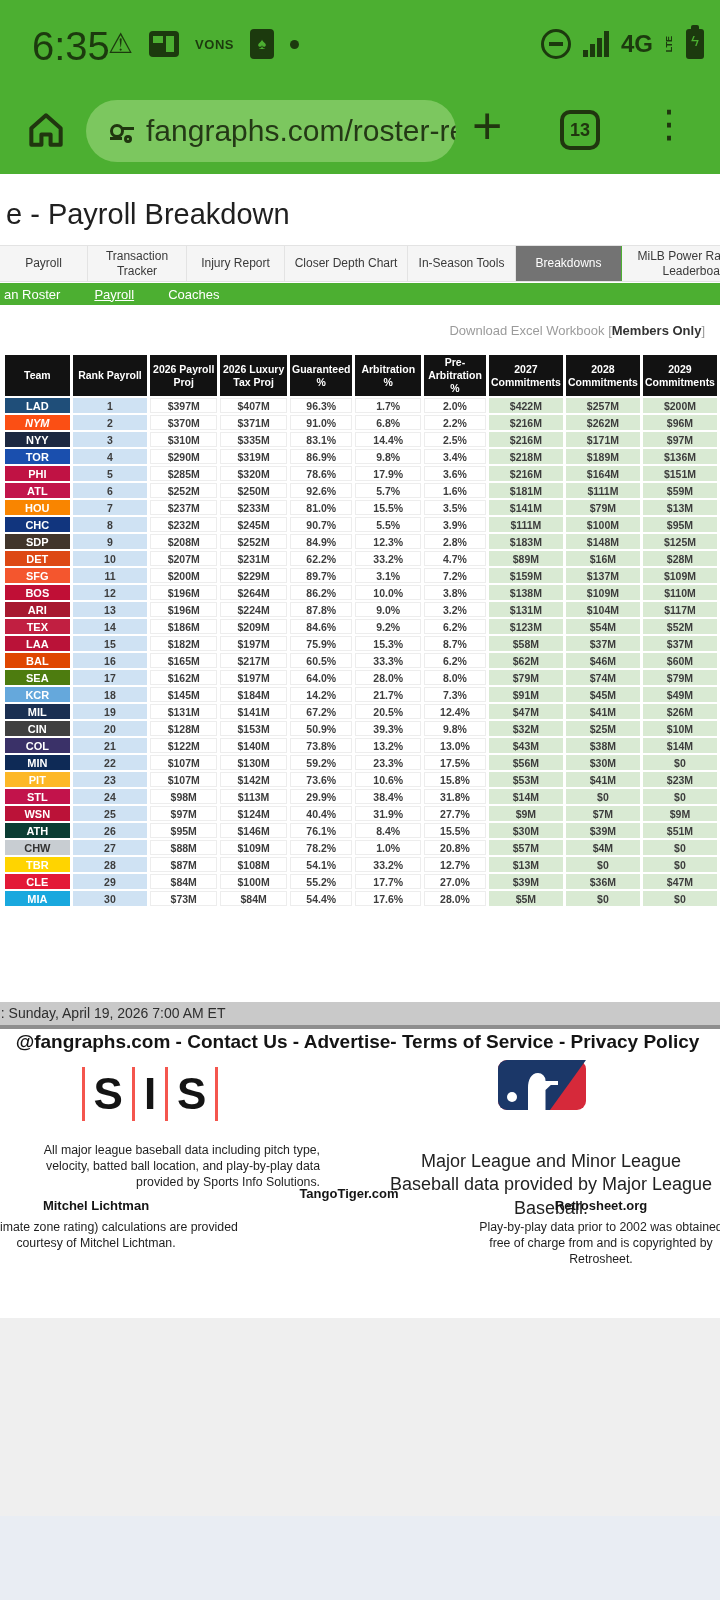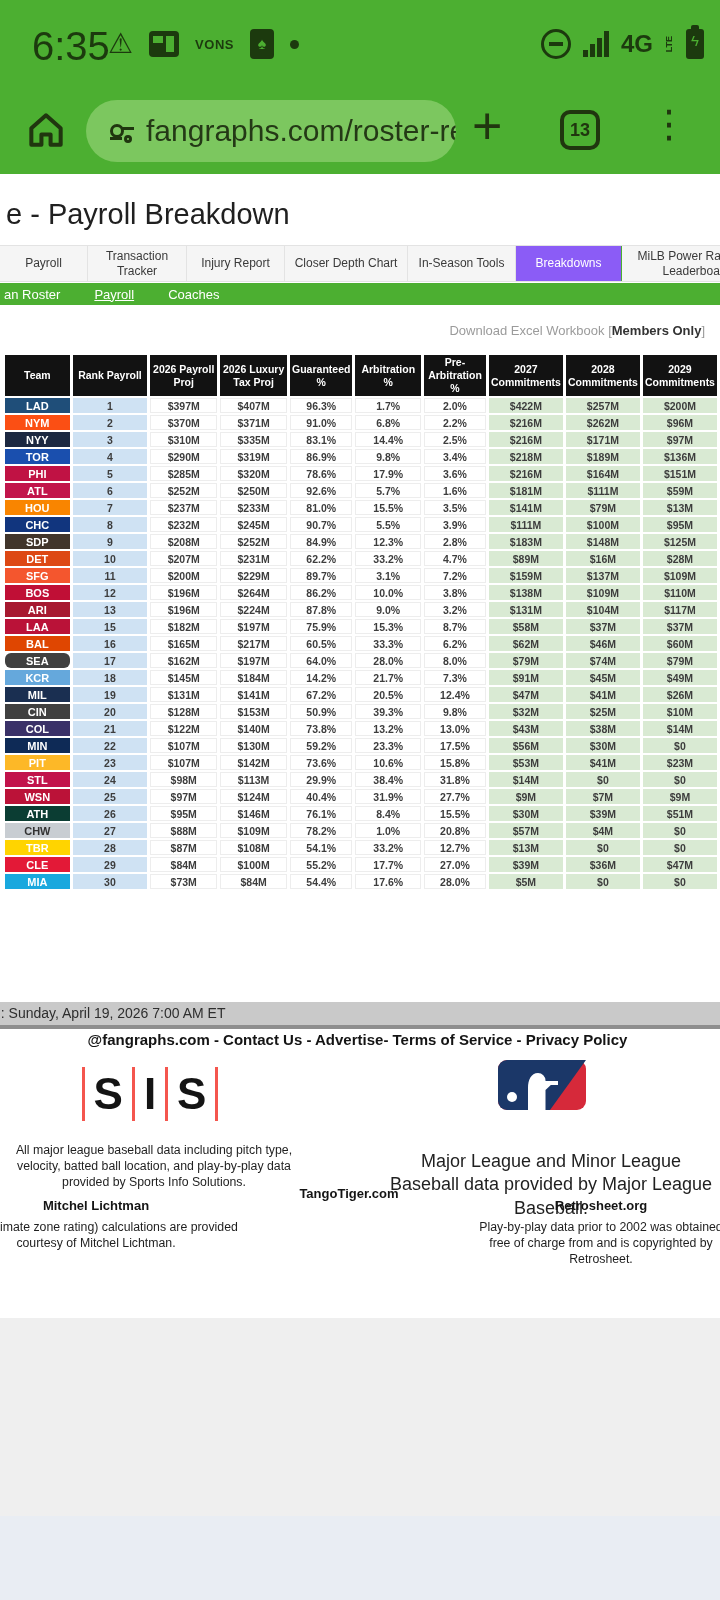--- a/index.html
+++ b/index.html
@@ -39,42 +39,42 @@
   .tune-ic i { position:absolute; bottom:0; left:0; width:12px; height:3px; background:#20360F; }
   .tune-ic em { position:absolute; bottom:-3px; right:2px; width:8px; height:8px; border:3px solid #20360F; border-radius:50%; }
   .url-text { margin-left:12px; font-size:30px; color:#243916; white-space:nowrap; }
   .plus-ic { position:absolute; left:472px; top:8px; font-size:52px; font-weight:300; color:#20360F; }
   .tabcount { position:absolute; left:560px; top:22px; width:40px; height:40px; border:4px solid #20360F; border-radius:10px; text-align:center; line-height:33px; font-size:18px; font-weight:bold; color:#20360F; }
   .kebab-ic { position:absolute; left:650px; top:14px; font-size:38px; color:#20360F; letter-spacing:0; }
   
   .page-title { position:absolute; left:6px; top:198px; font-size:29px; color:#202020; }
   .tab-bar { position:absolute; left:0; top:245px; width:720px; height:37px; display:flex; background:#F5F5F5; border-top:1px solid #E3E3E3; border-bottom:1px solid #E3E3E3; }
   .tab { flex:none; display:flex; align-items:center; justify-content:center; text-align:center; border-right:1px solid #E3E3E3; font-size:12px; color:#3A3A3A; line-height:1.2; padding:0 4px; }
-  .tab.active { background:#8b5cf6; color:#fff; border-right-color:#4CAF31; }
+  .tab.active { background:#737373; color:#fff; border-right-color:#4CAF31; }
   .subnav { position:absolute; left:0; top:283px; width:720px; height:22px; background:#4CAF31; display:flex; align-items:center; gap:34px; padding-left:4px; }
   .subnav-item { color:#fff; font-size:13px; }
   .subnav-item.active { text-decoration:underline; }
   .download-line { position:absolute; top:323px; right:15px; font-size:13px; color:#9B9B9B; }
   .download-line b { color:#333; }
   
   .payroll-table { position:absolute; left:2px; top:353px; border-collapse:separate; border-spacing:3px 2px; }
   .payroll-table th { background:#121212; color:#fff; font-size:10.5px; font-weight:bold; line-height:1.25; height:34px; padding:1px 2px; text-align:center; vertical-align:middle; }
   .payroll-table td { height:15px; font-size:10.5px; font-weight:bold; color:#3D3D3D; text-align:center; vertical-align:middle; padding:0 1px; }
   td.c-team { color:#fff; font-size:11px; }
   td.c-rank { background:#CFE2F3; }
   td.c-white { background:#fff; border:1px solid #EDEDED; }
   td.c-commit { background:#D9EAD3; }
   
   .update-bar { position:absolute; left:0; top:1002px; width:720px; height:27px; background:#C9C9C9; border-bottom:4px solid #8E8E8E; font-size:14px; color:#2E2E2E; line-height:23px; overflow:hidden; }
   .update-bar span { display:inline-block; margin-left:-7px; white-space:nowrap; }
-  .footer-links { position:absolute; left:0; top:1031px; width:704px; text-align:center; font-size:15px; font-weight:bold; color:#141414;padding-left:11px; }
+  .footer-links { position:absolute; left:0; top:1031px; width:704px; text-align:center; font-size:19px; font-weight:bold; color:#141414;padding-left:11px; }
   .sis-logo { position:absolute; left:40px; top:1062px; width:220px; height:64px; display:flex; align-items:center; justify-content:center; gap:9px; }
   .sis-bar { width:3px; height:54px; background:#F4564E; }
   .sis-letter { font-size:44px; font-weight:bold; color:#141414; line-height:1; }
-  .sis-caption { position:absolute; left:0; top:1143px; width:308px; text-align:center; font-size:12.3px; color:#1F1F1F; line-height:1.3; }
+  .sis-caption { position:absolute; left:12px; top:1143px; width:308px; text-align:right; font-size:12.3px; color:#1F1F1F; line-height:1.3; }
   .mlb-logo { position:absolute; left:498px; top:1060px; }
   .mlb-caption { position:absolute; left:386px; top:1150px; width:330px; text-align:center; font-size:18px; color:#1F1F1F; line-height:1.3; }
   .credit { position:absolute; text-align:center; }
   .credit h4 { font-size:13px; font-weight:bold; color:#141414; margin-bottom:7px; }
   .credit p { font-size:12.3px; color:#1F1F1F; line-height:1.3; }
   .credit-1 { top:1198px; left:-48px; width:288px; }
   .credit-2 { top:1186px; left:238px; width:222px; }
   .credit-3 { top:1198px; left:468px; width:266px; }
   
   .gray-area { position:absolute; left:0; top:1318px; width:720px; height:198px; background:#EFEFEF; }
@@ -184,21 +184,21 @@
       <td class="c-white">$397M</td>
       <td class="c-white">$407M</td>
       <td class="c-white">96.3%</td>
       <td class="c-white">1.7%</td>
       <td class="c-white">2.0%</td>
       <td class="c-commit">$422M</td>
       <td class="c-commit">$257M</td>
       <td class="c-commit">$200M</td>
     </tr>
         <tr>
-      <td class="c-team" style="background: rgb(251, 79, 20); color: rgb(255, 255, 255);">NYM</td>
+      <td class="c-team" style="background: rgb(251, 79, 20); color: rgb(255, 255, 255); font-style: italic;">NYM</td>
       <td class="c-rank">2</td>
       <td class="c-white">$370M</td>
       <td class="c-white">$371M</td>
       <td class="c-white">91.0%</td>
       <td class="c-white">6.8%</td>
       <td class="c-white">2.2%</td>
       <td class="c-commit">$216M</td>
       <td class="c-commit">$262M</td>
       <td class="c-commit">$96M</td>
     </tr>
@@ -328,20 +328,32 @@
       <td class="c-white">$196M</td>
       <td class="c-white">$224M</td>
       <td class="c-white">87.8%</td>
       <td class="c-white">9.0%</td>
       <td class="c-white">3.2%</td>
       <td class="c-commit">$131M</td>
       <td class="c-commit">$104M</td>
       <td class="c-commit">$117M</td>
     </tr>
         <tr>
+      <td class="c-team" style="background: rgb(193, 31, 65); color: rgb(255, 255, 255);">TEX</td>
+      <td class="c-rank">14</td>
+      <td class="c-white">$186M</td>
+      <td class="c-white">$209M</td>
+      <td class="c-white">84.6%</td>
+      <td class="c-white">9.2%</td>
+      <td class="c-white">6.2%</td>
+      <td class="c-commit">$123M</td>
+      <td class="c-commit">$54M</td>
+      <td class="c-commit">$52M</td>
+    </tr>
+        <tr>
       <td class="c-team" style="background: rgb(186, 18, 56); color: rgb(255, 255, 255);">LAA</td>
       <td class="c-rank">15</td>
       <td class="c-white">$182M</td>
       <td class="c-white">$197M</td>
       <td class="c-white">75.9%</td>
       <td class="c-white">15.3%</td>
       <td class="c-white">8.7%</td>
       <td class="c-commit">$58M</td>
       <td class="c-commit">$37M</td>
       <td class="c-commit">$37M</td>
@@ -352,21 +364,21 @@
       <td class="c-white">$165M</td>
       <td class="c-white">$217M</td>
       <td class="c-white">60.5%</td>
       <td class="c-white">33.3%</td>
       <td class="c-white">6.2%</td>
       <td class="c-commit">$62M</td>
       <td class="c-commit">$46M</td>
       <td class="c-commit">$60M</td>
     </tr>
         <tr>
-      <td class="c-team" style="background: #404040; color: rgb(255, 255, 255); border-radius: 6px;">SEA</td>
+      <td class="c-team" style="background: #4d7c0f; color: rgb(255, 255, 255);">SEA</td>
       <td class="c-rank">17</td>
       <td class="c-white">$162M</td>
       <td class="c-white">$197M</td>
       <td class="c-white">64.0%</td>
       <td class="c-white">28.0%</td>
       <td class="c-white">8.0%</td>
       <td class="c-commit">$79M</td>
       <td class="c-commit">$74M</td>
       <td class="c-commit">$79M</td>
     </tr>

